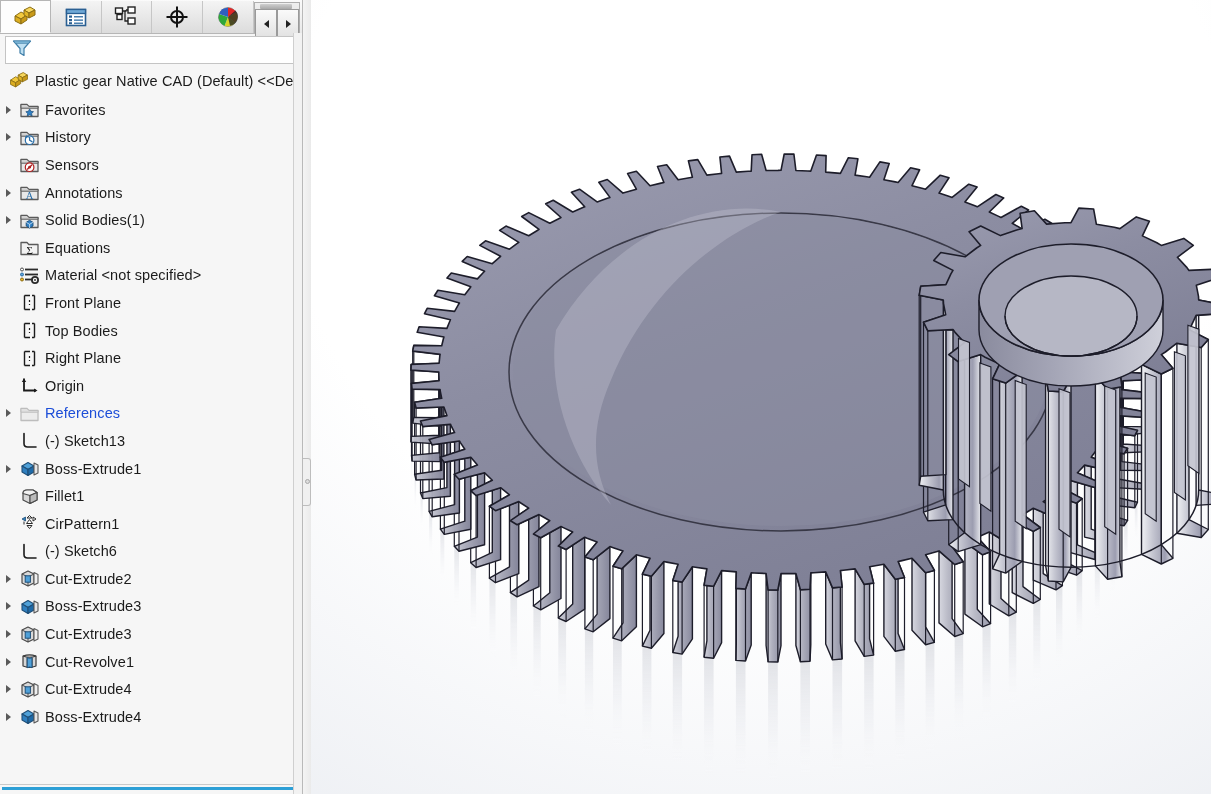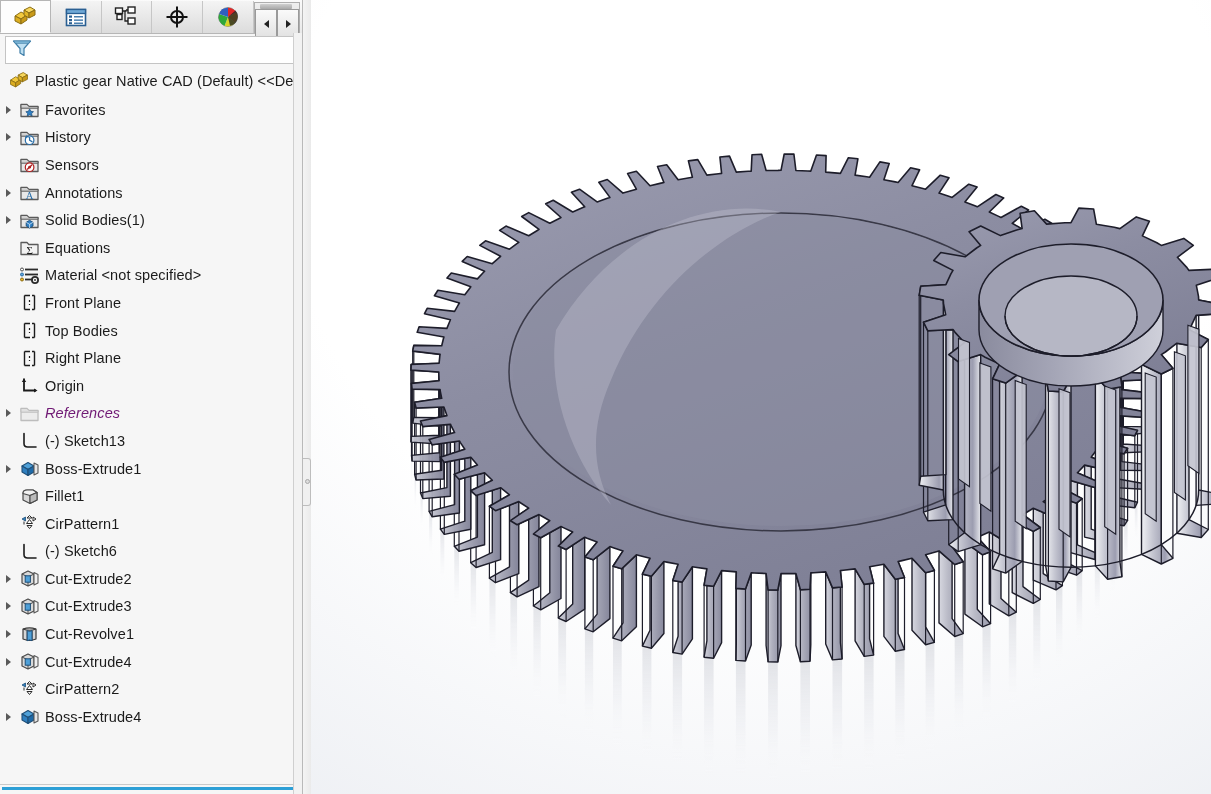--- a/index.html
+++ b/index.html
@@ -111,21 +111,21 @@
   .row.root{height:30px;padding-left:6px;}
   .arrow{
     width:16px;min-width:16px;display:flex;align-items:center;justify-content:center;
   }
   .arrow .caret{
     width:0;height:0;border-top:4px solid transparent;border-bottom:4px solid transparent;
     border-left:5px solid #5a5a5a;
   }
   .ico{width:26px;min-width:26px;display:flex;align-items:center;justify-content:center;}
   .lbl{padding-left:3px;letter-spacing:0.1px;}
-  .lbl.dim{color:#701a75;font-style:italic;}
+  .lbl.dim{color:#1d4ed8;}
 
   
   #bottom-accent{
     position:absolute;left:2px;bottom:4px;width:296px;height:3px;
     background:#2d9fd6;
   }
   #bottom-accent-line{
     position:absolute;left:0;bottom:9px;width:303px;height:1px;
     background:#c9c9c9;
   }
@@ -505,20 +505,34 @@
               </svg>
             </span>
             <span class="lbl">Cut-Extrude2</span>
           </div>
           <div class="row">
             <span class="arrow">
               <span class="caret"></span>
             </span>
             <span class="ico">
               <svg width="21" height="21" viewBox="0 0 21 21">
+                <path d="M3 8 L9 4.5 L15 8 L9 11.5 Z" fill="#4fa0d8" stroke="#1f4f78" stroke-width="1.1" stroke-linejoin="round"></path>
+                <path d="M3 8 L3 14 L9 17.5 L9 11.5 Z" fill="#2f7fbf" stroke="#1f4f78" stroke-width="1.1" stroke-linejoin="round"></path>
+                <path d="M9 11.5 L15 8 L15 14 L9 17.5 Z" fill="#1f6aa8" stroke="#1f4f78" stroke-width="1.1" stroke-linejoin="round"></path>
+                <path d="M15 5 L19 7 L19 15 L15 17 Z" fill="#e6e6e6" stroke="#5a5a5a" stroke-width="1.1" stroke-linejoin="round"></path>
+              </svg>
+            </span>
+            <span class="lbl">Boss-Extrude3</span>
+          </div>
+          <div class="row">
+            <span class="arrow">
+              <span class="caret"></span>
+            </span>
+            <span class="ico">
+              <svg width="21" height="21" viewBox="0 0 21 21">
                 <path d="M3 6 L9 3 L15 6 L15 15 L9 18 L3 15 Z" fill="#d9d9d9" stroke="#4a4a4a" stroke-width="1.2" stroke-linejoin="round"></path>
                 <path d="M3 6 L9 9 L15 6" fill="none" stroke="#4a4a4a" stroke-width="1"></path>
                 <path d="M9 9 L9 18" fill="none" stroke="#4a4a4a" stroke-width="1"></path>
                 <rect x="6.2" y="7.8" width="5.2" height="6.4" fill="#4fa0d8" stroke="#1f4f78" stroke-width="1"></rect>
                 <path d="M15 4.5 L19 6.5 L19 15 L15 17 Z" fill="#efefef" stroke="#5a5a5a" stroke-width="1.1" stroke-linejoin="round"></path>
               </svg>
             </span>
             <span class="lbl">Cut-Extrude3</span>
           </div>
           <div class="row">
@@ -542,34 +556,20 @@
             <span class="ico">
               <svg width="21" height="21" viewBox="0 0 21 21">
                 <path d="M3 6 L9 3 L15 6 L15 15 L9 18 L3 15 Z" fill="#d9d9d9" stroke="#4a4a4a" stroke-width="1.2" stroke-linejoin="round"></path>
                 <path d="M3 6 L9 9 L15 6" fill="none" stroke="#4a4a4a" stroke-width="1"></path>
                 <path d="M9 9 L9 18" fill="none" stroke="#4a4a4a" stroke-width="1"></path>
                 <rect x="6.2" y="7.8" width="5.2" height="6.4" fill="#4fa0d8" stroke="#1f4f78" stroke-width="1"></rect>
                 <path d="M15 4.5 L19 6.5 L19 15 L15 17 Z" fill="#efefef" stroke="#5a5a5a" stroke-width="1.1" stroke-linejoin="round"></path>
               </svg>
             </span>
             <span class="lbl">Cut-Extrude4</span>
-          </div>
-          <div class="row">
-            <span class="arrow"></span>
-            <span class="ico">
-              <svg width="21" height="21" viewBox="0 0 21 21">
-                <path d="M3 6 L6.5 4 L6.5 8 Z" fill="#2f7fbf" stroke="#1f4f78" stroke-width="0.8"></path>
-                <path d="M10.5 2.5 L13 5 L8 5 Z" fill="#ffffff" stroke="#2b2b2b" stroke-width="1"></path>
-                <path d="M10.5 15.5 L13 12.5 L8 12.5 Z" fill="#ffffff" stroke="#2b2b2b" stroke-width="1"></path>
-                <path d="M17 6 L14 4 L14 8 Z" fill="#ffffff" stroke="#2b2b2b" stroke-width="1"></path>
-                <path d="M10.5 6.5 L13.5 10.5 L7.5 10.5 Z" fill="#ffffff" stroke="#2b2b2b" stroke-width="1"></path>
-                <path d="M5 8.5 L5 11.5" stroke="#2b2b2b" stroke-width="1"></path>
-              </svg>
-            </span>
-            <span class="lbl">CirPattern2</span>
           </div>
           <div class="row">
             <span class="arrow">
               <span class="caret"></span>
             </span>
             <span class="ico">
               <svg width="21" height="21" viewBox="0 0 21 21">
                 <path d="M3 8 L9 4.5 L15 8 L9 11.5 Z" fill="#4fa0d8" stroke="#1f4f78" stroke-width="1.1" stroke-linejoin="round"></path>
                 <path d="M3 8 L3 14 L9 17.5 L9 11.5 Z" fill="#2f7fbf" stroke="#1f4f78" stroke-width="1.1" stroke-linejoin="round"></path>
                 <path d="M9 11.5 L15 8 L15 14 L9 17.5 Z" fill="#1f6aa8" stroke="#1f4f78" stroke-width="1.1" stroke-linejoin="round"></path>

